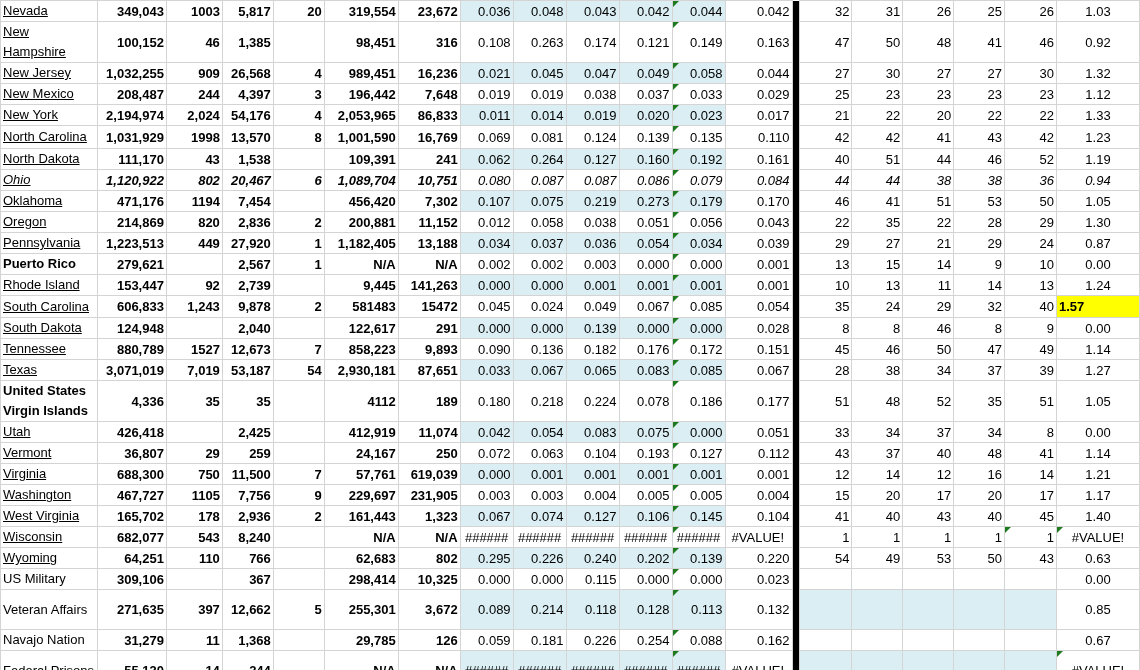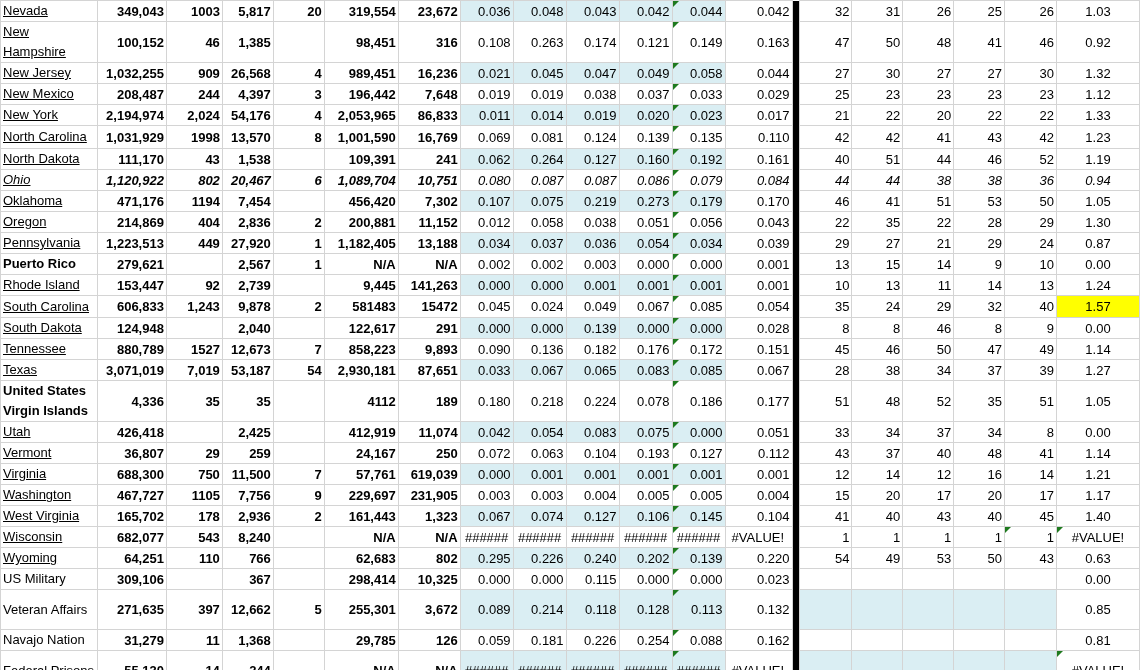--- a/index.html
+++ b/index.html
@@ -4,21 +4,21 @@
 <style>
   html, body { margin:0; padding:0; background:#ffffff; }
   body { width:1140px; height:670px; overflow:hidden; font-family:"Liberation Sans", "DejaVu Sans", sans-serif; font-size:13px; color:#000; }
   #sheet { position:relative; width:1140px; height:670px; }
   table { border-collapse:collapse; table-layout:fixed; position:absolute; left:0; top:0; }
   td { border:1px solid #d4d4d4; padding:0 2px; white-space:nowrap; overflow:hidden; text-align:right; vertical-align:middle; line-height:19px; position:relative; }
   td.name { text-align:left; padding-left:2px; white-space:normal; line-height:20px; }
   td.name span.link { text-decoration:underline; }
   td.b { font-weight:bold; }
   td.shade { background:#daeef3; }
-  td.yellow { background:#ffff00; text-align:center; }
+  td.yellow { background:#ffff00; text-align:left;font-weight:bold; }
   td.center { text-align:center; }
   td.divider { background:#000; border:none; padding:0; }
   td.tri::before { content:""; position:absolute; left:0; top:0; width:0; height:0; border-top:6px solid #1e7a1e; border-right:6px solid transparent; }
   td.err { text-align:left; padding-left:6px; }
   td.hash { text-align:center; font-weight:normal; }
 </style>
 </head>
 <body>
 
 <div id="sheet">
@@ -240,21 +240,21 @@
           <td class=""><span>46</span></td>
           <td class=""><span>41</span></td>
           <td class=""><span>51</span></td>
           <td class=""><span>53</span></td>
           <td class=""><span>50</span></td>
           <td class="center"><span>1.05</span></td>
         </tr>
         <tr style="height: 20px;">
           <td class="name"><span class="link">Oregon</span></td>
           <td class="b"><span>214,869</span></td>
-          <td class="b"><span>404</span></td>
+          <td class="b"><span>820</span></td>
           <td class="b"><span>2,836</span></td>
           <td class="b"><span>2</span></td>
           <td class="b"><span>200,881</span></td>
           <td class="b"><span>11,152</span></td>
           <td class=""><span>0.012</span></td>
           <td class=""><span>0.058</span></td>
           <td class=""><span>0.038</span></td>
           <td class=""><span>0.051</span></td>
           <td class=" tri"><span>0.056</span></td>
           <td class=""><span>0.043</span></td>
@@ -653,21 +653,21 @@
           <td class=""><span>0.226</span></td>
           <td class=""><span>0.254</span></td>
           <td class=" tri"><span>0.088</span></td>
           <td class=""><span>0.162</span></td>
           <td class="divider"></td>
           <td class=""><span></span></td>
           <td class=""><span></span></td>
           <td class=""><span></span></td>
           <td class=""><span></span></td>
           <td class=""><span></span></td>
-          <td class="center"><span>0.81</span></td>
+          <td class="center"><span>0.67</span></td>
         </tr>
         <tr style="height: 40px;">
           <td class="name"><span>Federal Prisons</span></td>
           <td class="b"><span>55,130</span></td>
           <td class="b"><span>14</span></td>
           <td class="b"><span>244</span></td>
           <td class="b"><span></span></td>
           <td class="b"><span>N/A</span></td>
           <td class="b"><span>N/A</span></td>
           <td class="shade hash b"><span>######</span></td>

